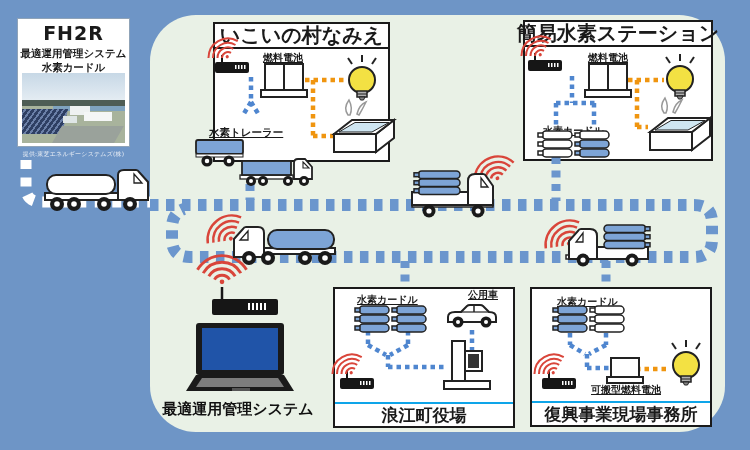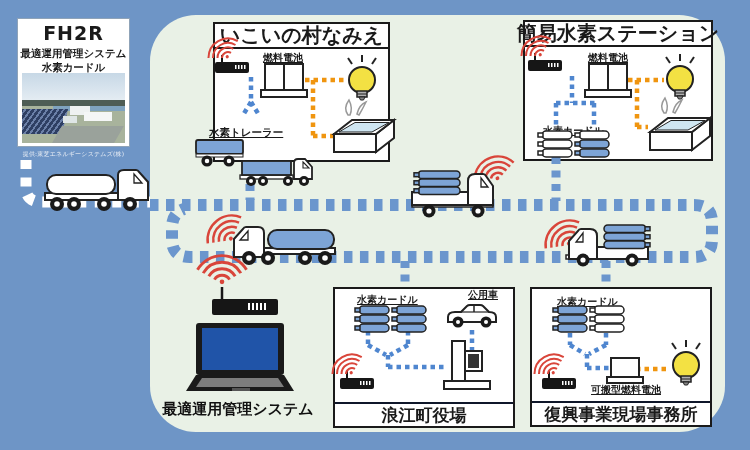--- a/index.html
+++ b/index.html
@@ -32,21 +32,21 @@
   .photo .road{position:absolute;left:34%;bottom:0;width:60%;height:24%;background:#9aa29b;transform:skewX(-30deg);}
   .fh2r-caption{
     position:absolute;left:17px;top:150px;width:113px;text-align:center;
     font-size:6px;color:#e9eef5;letter-spacing:.2px;white-space:nowrap;
   }
   
   .fac-box{position:absolute;background:#fff;border:2px solid #1a1a1a;box-sizing:border-box;}
   .fac-title{position:absolute;left:0;right:0;display:flex;align-items:center;justify-content:center;
     font-weight:700;background:#fff;white-space:nowrap;}
   .fac-title.top{top:0;height:23px;border-bottom:2px solid #1a1a1a;font-size:20px;}
-  .fac-title.bottom{bottom:0;height:22px;border-top:2px solid #0f172a;font-size:17px;}
+  .fac-title.bottom{bottom:0;height:22px;border-top:2px solid #0ea5e9;font-size:17px;}
   
   .lbl{position:absolute;font-size:10px;font-weight:700;color:#1a1a1a;white-space:nowrap;z-index:3;text-decoration:underline;}
   .mgmt-label{
     position:absolute;left:156px;top:400px;width:164px;text-align:center;
     font-size:15px;font-weight:700;color:#111;z-index:3;
     text-shadow:0 0 2px #e9f1e6,0 0 2px #e9f1e6;
   }
   svg.overlay{position:absolute;left:0;top:0;z-index:5;pointer-events:none;}
 </style>
 </head>

